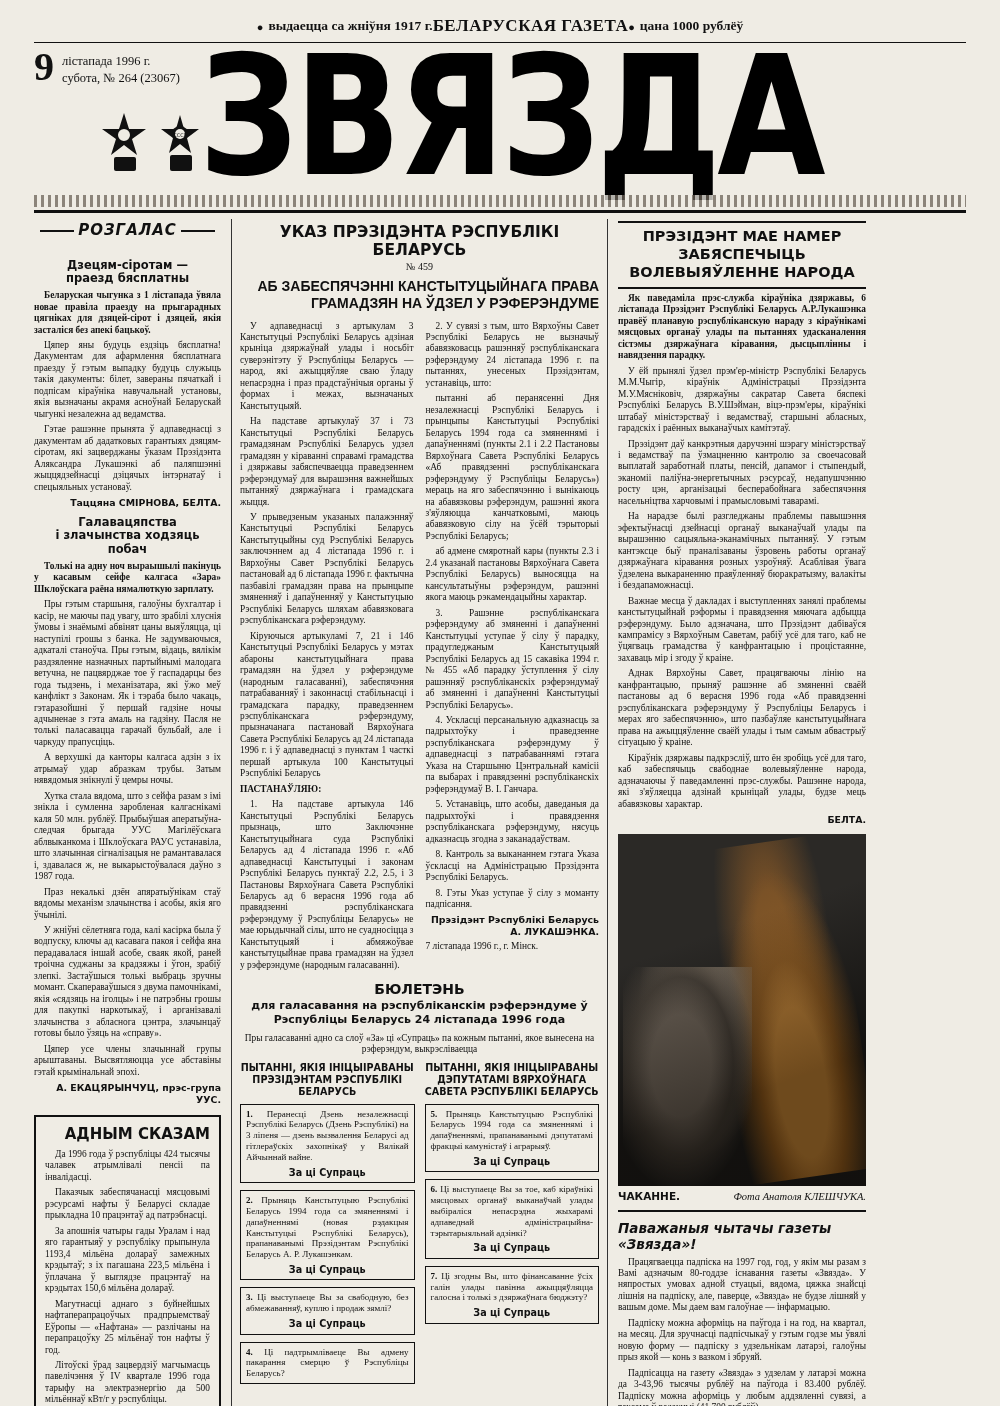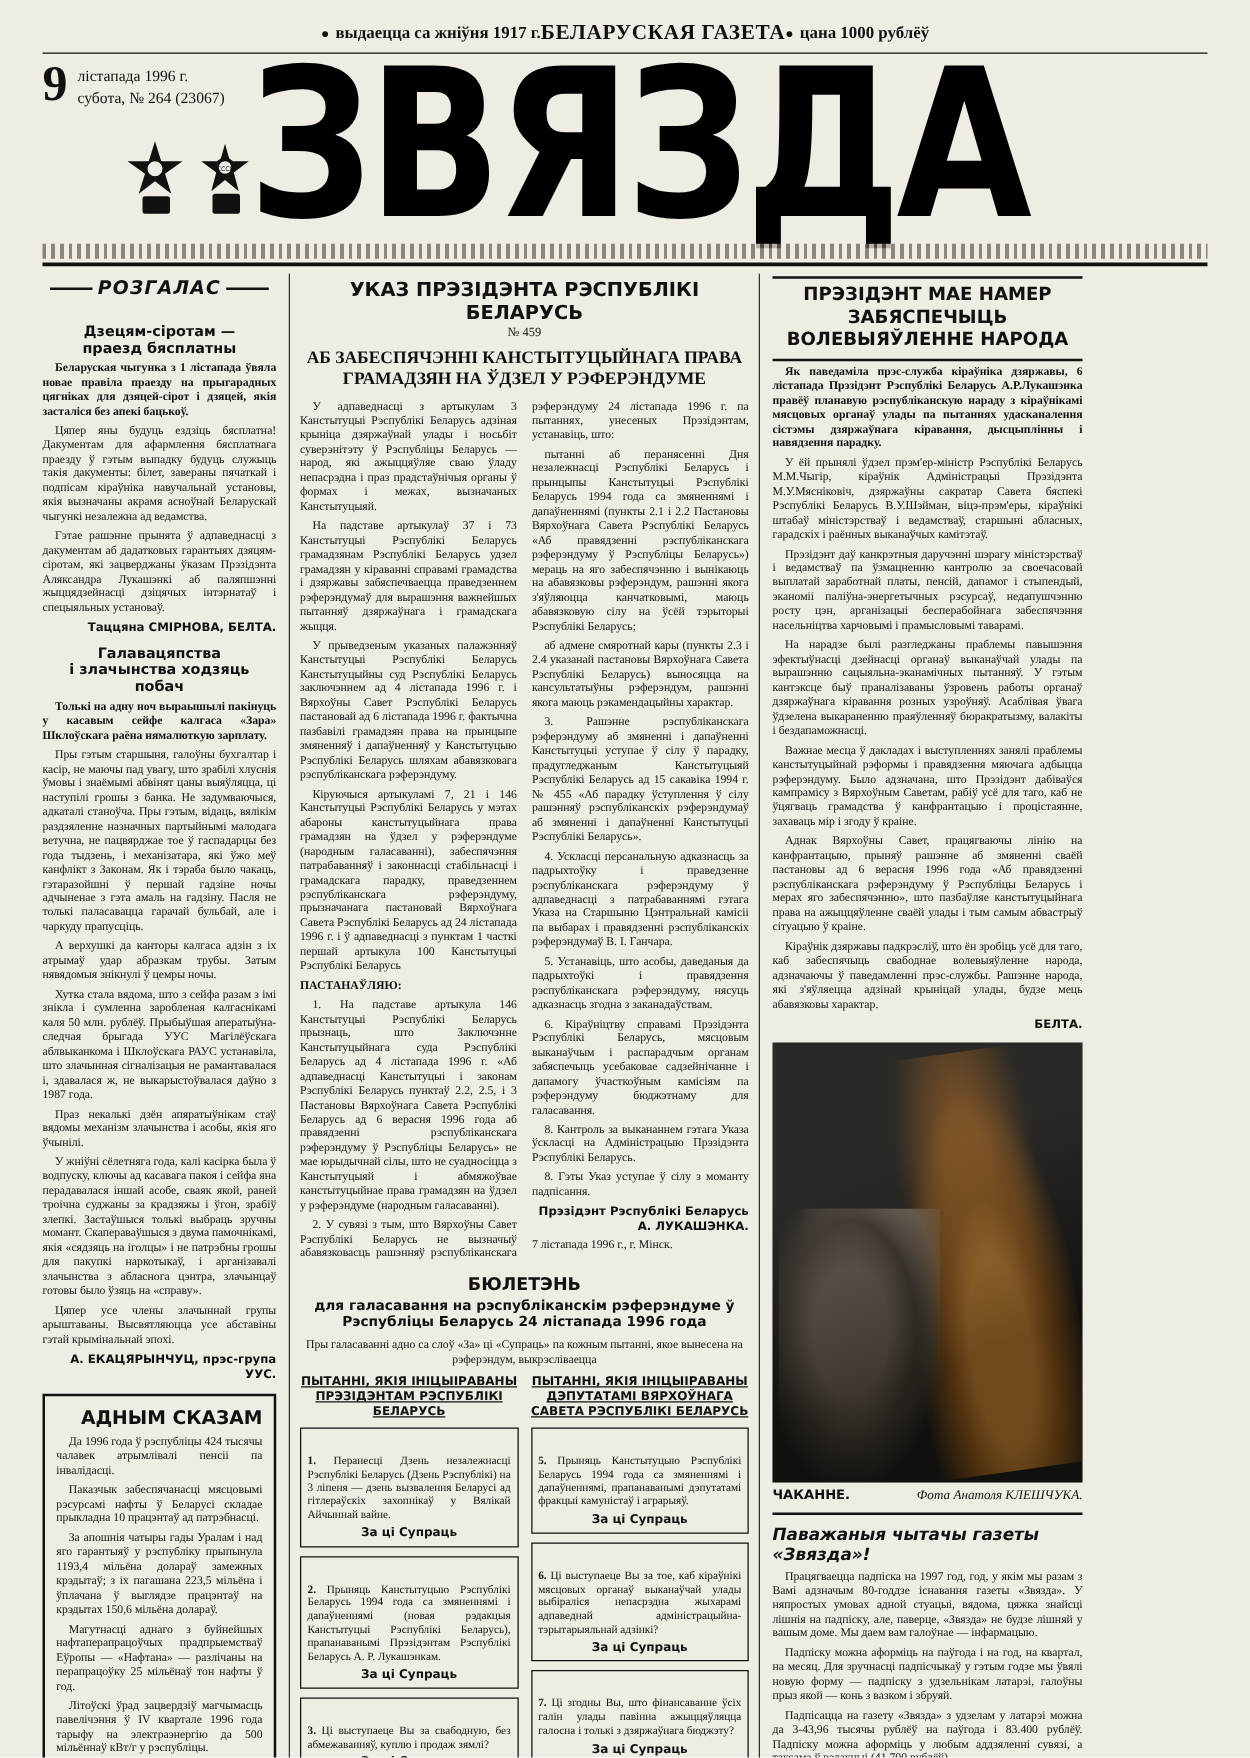--- a/index.html
+++ b/index.html
@@ -82,40 +82,40 @@
   }
   .rozglas:before{left:6px;}
   .rozglas:after{right:6px;}
 
   .ukaz-title{
     font-family:"DejaVu Sans",sans-serif;font-weight:bold;font-size:15.5px;
     text-align:center;margin:4px 0 2px;
   }
   .ukaz-num{text-align:center;font-size:10px;margin-bottom:6px;}
   .ukaz-sub{
-    font-family:Liberation Serif, serif;font-weight:bold;font-size:14px;
-    text-align:center;line-height:1.25;margin:2px 0 8px;
+    font-family:Liberation Sans, sans-serif;font-weight:bold;font-size:14px;
+    text-align:right;line-height:1.25;margin:2px 0 8px;
   }
   .two{column-count:2;column-gap:12px;column-rule:0;}
   .bullet-title{
     font-family:"DejaVu Sans",sans-serif;font-weight:bold;
     font-size:14px;text-align:center;margin:10px 0 2px;
   }
   .bullet-sub{
     font-family:"DejaVu Sans",sans-serif;font-weight:bold;
     font-size:11px;text-align:center;line-height:1.25;margin:0 0 6px;
   }
   .q-headers{display:flex;gap:10px;margin-top:6px;}
   .q-col{flex:1;}
   .q-head{
     font-family:"DejaVu Sans",sans-serif;font-weight:bold;font-size:9.6px;
-    text-align:center;line-height:1.25;margin-bottom:6px;text-decoration:underline;
+    text-align:center;line-height:1.25;margin-bottom:6px;
   }
   .qbox{
-    border:1px solid #111;padding:20px 5px 4px 5px;margin-bottom:7px;
+    border:1px solid #111;padding:4px 5px 4px 5px;margin-bottom:7px;
     font-size:9px;line-height:1.2;text-align:justify;
   }
   .qbox .za{
     display:block;text-align:center;font-family:"DejaVu Sans",sans-serif;
     font-weight:bold;font-size:9.6px;margin-top:4px;
   }
 
   
   .r-title{
     font-family:"DejaVu Sans",sans-serif;font-weight:bold;font-size:14.5px;
@@ -241,21 +241,20 @@
         <p class="ind">У прыведзеным указаных палажэнняў Канстытуцыі Рэспублікі Беларусь Канстытуцыйны суд Рэспублікі Беларусь заключэннем ад 4 лістапада 1996 г. і Вярхоўны Савет Рэспублікі Беларусь пастановай ад 6 лістапада 1996 г. фактычна пазбавілі грамадзян права на прынцыпе змяненняў і дапаўненняў у Канстытуцыю Рэспублікі Беларусь шляхам абавязковага рэспубліканскага рэферэндуму.</p>
         <p class="ind">Кіруючыся артыкуламі 7, 21 і 146 Канстытуцыі Рэспублікі Беларусь у мэтах абароны канстытуцыйнага права грамадзян на ўдзел у рэферэндуме (народным галасаванні), забеспячэння патрабаванняў і законнасці стабільнасці і грамадскага парадку, праведзеннем рэспубліканскага рэферэндуму, прызначанага пастановай Вярхоўнага Савета Рэспублікі Беларусь ад 24 лістапада 1996 г. і ў адпаведнасці з пунктам 1 часткі першай артыкула 100 Канстытуцыі Рэспублікі Беларусь</p>
         <p class="bold">ПАСТАНАЎЛЯЮ:</p>
         <p class="ind">1. На падставе артыкула 146 Канстытуцыі Рэспублікі Беларусь прызнаць, што Заключэнне Канстытуцыйнага суда Рэспублікі Беларусь ад 4 лістапада 1996 г. «Аб адпаведнасці Канстытуцыі і законам Рэспублікі Беларусь пунктаў 2.2, 2.5, і 3 Пастановы Вярхоўнага Савета Рэспублікі Беларусь ад 6 верасня 1996 года аб правядзенні рэспубліканскага рэферэндуму ў Рэспубліцы Беларусь» не мае юрыдычнай сілы, што не суадносіцца з Канстытуцыяй і абмяжоўвае канстытуцыйнае права грамадзян на ўдзел у рэферэндуме (народным галасаванні).</p>
         <p class="ind">2. У сувязі з тым, што Вярхоўны Савет Рэспублікі Беларусь не вызначыў абавязковасць рашэнняў рэспубліканскага рэферэндуму 24 лістапада 1996 г. па пытаннях, унесеных Прэзідэнтам, устанавіць, што:</p>
         <p class="ind">пытанні аб перанясенні Дня незалежнасці Рэспублікі Беларусь і прынцыпы Канстытуцыі Рэспублікі Беларусь 1994 года са змяненнямі і дапаўненнямі (пункты 2.1 і 2.2 Пастановы Вярхоўнага Савета Рэспублікі Беларусь «Аб правядзенні рэспубліканскага рэферэндуму ў Рэспубліцы Беларусь») мераць на яго забеспячэнню і вынікаюць на абавязковы рэферэндум, рашэнні якога з'яўляюцца канчатковымі, маюць абавязковую сілу на ўсёй тэрыторыі Рэспублікі Беларусь;</p>
         <p class="ind">аб адмене смяротнай кары (пункты 2.3 і 2.4 указанай пастановы Вярхоўнага Савета Рэспублікі Беларусь) выносяцца на кансультатыўны рэферэндум, рашэнні якога маюць рэкамендацыйны характар.</p>
         <p class="ind">3. Рашэнне рэспубліканскага рэферэндуму аб змяненні і дапаўненні Канстытуцыі уступае ў сілу ў парадку, прадугледжаным Канстытуцыяй Рэспублікі Беларусь ад 15 сакавіка 1994 г. № 455 «Аб парадку ўступлення ў сілу рашэнняў рэспубліканскіх рэферэндумаў аб змяненні і дапаўненні Канстытуцыі Рэспублікі Беларусь».</p>
         <p class="ind">4. Ускласці персанальную адказнасць за падрыхтоўку і праведзенне рэспубліканскага рэферэндуму ў адпаведнасці з патрабаваннямі гэтага Указа на Старшыню Цэнтральнай камісіі па выбарах і правядзенні рэспубліканскіх рэферэндумаў В. І. Ганчара.</p>
         <p class="ind">5. Устанавіць, што асобы, даведаныя да падрыхтоўкі і правядзення рэспубліканскага рэферэндуму, нясуць адказнасць згодна з заканадаўствам.</p>
-        <p class="ind">6. Кіраўніцтву справамі Прэзідэнта Рэспублікі Беларусь, мясцовым выканаўчым і распарадчым органам забяспечыць усебаковае садзейнічанне і дапамогу ўчасткоўным камісіям па рэферэндуму бюджэтнаму для галасавання.</p>
         <p class="ind">8. Кантроль за выкананнем гэтага Указа ўскласці на Адміністрацыю Прэзідэнта Рэспублікі Беларусь.</p>
         <p class="ind">8. Гэты Указ уступае ў сілу з моманту падпісання.</p>
         <p class="sig" style="white-space:pre-line;">Прэзідэнт Рэспублікі Беларусь
 А. ЛУКАШЭНКА.</p>
         <p>7 лістапада 1996 г., г. Мінск.</p>
       </div>
 
       <div class="bullet-title">БЮЛЕТЭНЬ</div>
       <div class="bullet-sub">для галасавання на рэспубліканскім рэферэндуме ў Рэспубліцы Беларусь 24 лістапада 1996 года</div>
       <p class="cent">Пры галасаванні адно са слоў «За» ці «Супраць» па кожным пытанні, якое вынесена на рэферэндум, выкрэсліваецца</p>

